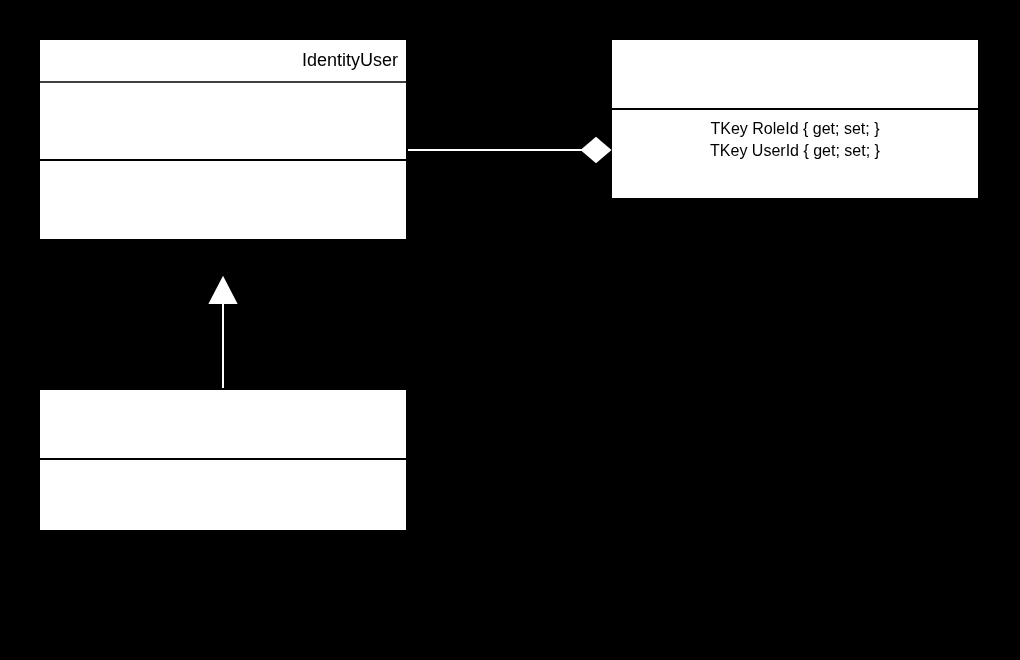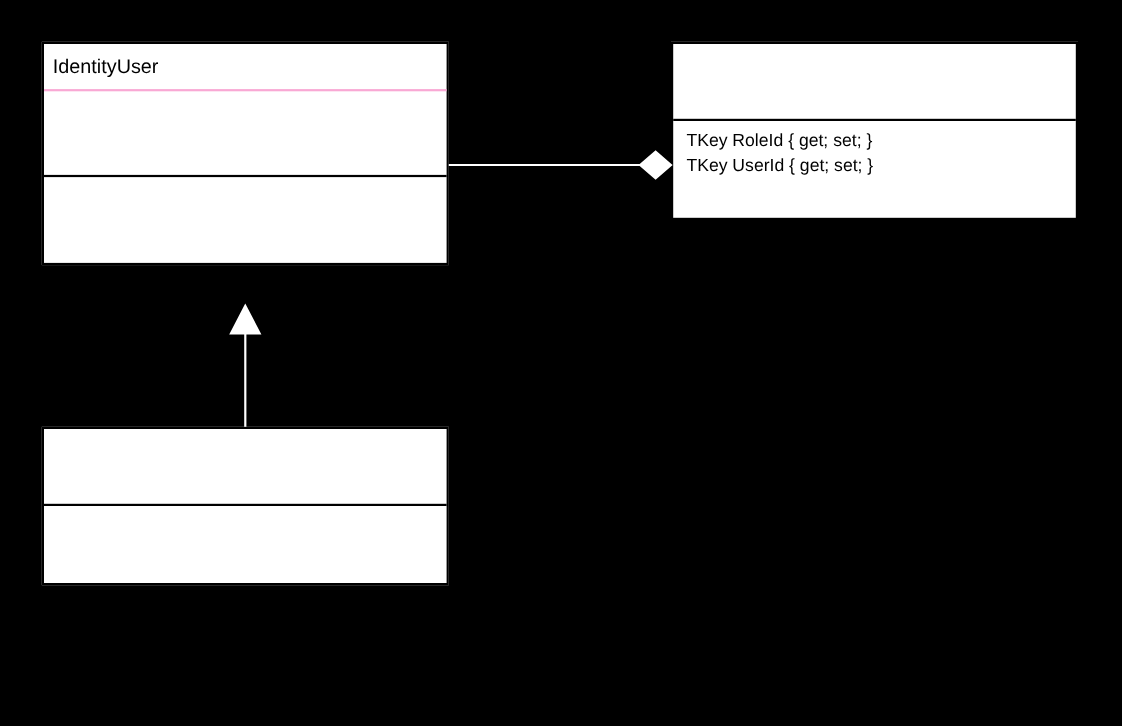--- a/index.html
+++ b/index.html
@@ -10,37 +10,38 @@
       position: relative;
       font-family: Arial, Helvetica, sans-serif;
       overflow: hidden;
     }
     .uml-class {
       position: absolute;
       background: #fff;
       border: 2px solid #000;
     }
     .uml-title {
-      text-align: left;
+      text-align: right;
       padding: 10px 8px;
       font-size: 18px;
-      border-bottom: 2px solid #f9a8d4;
+      border-bottom: 2px solid #404040;
     }
     .uml-attrs {
       min-height: 70px;
       border-bottom: 2px solid #000;
       padding: 8px 12px;
       font-size: 16px;
       line-height: 1.4;
     }
     .uml-ops {
       min-height: 70px;
       padding: 8px 12px;
       font-size: 16px;
       line-height: 1.4;
+      text-align: center;
     }
     
     #identityUser {
       left: 38px;
       top: 38px;
       width: 370px;
     }
     #identityUser .uml-attrs { min-height: 78px; }
     #identityUser .uml-ops   { min-height: 78px; }
     

